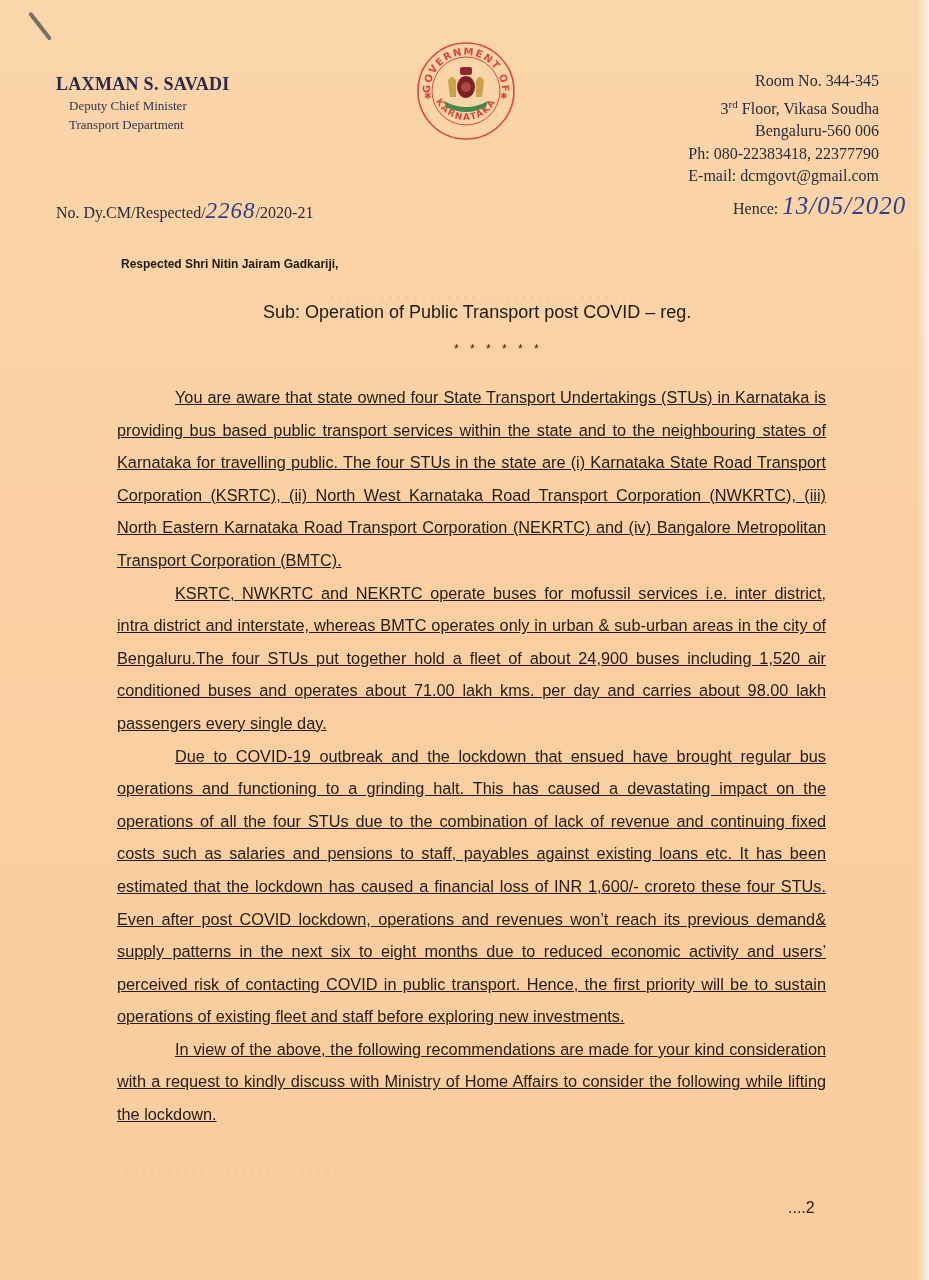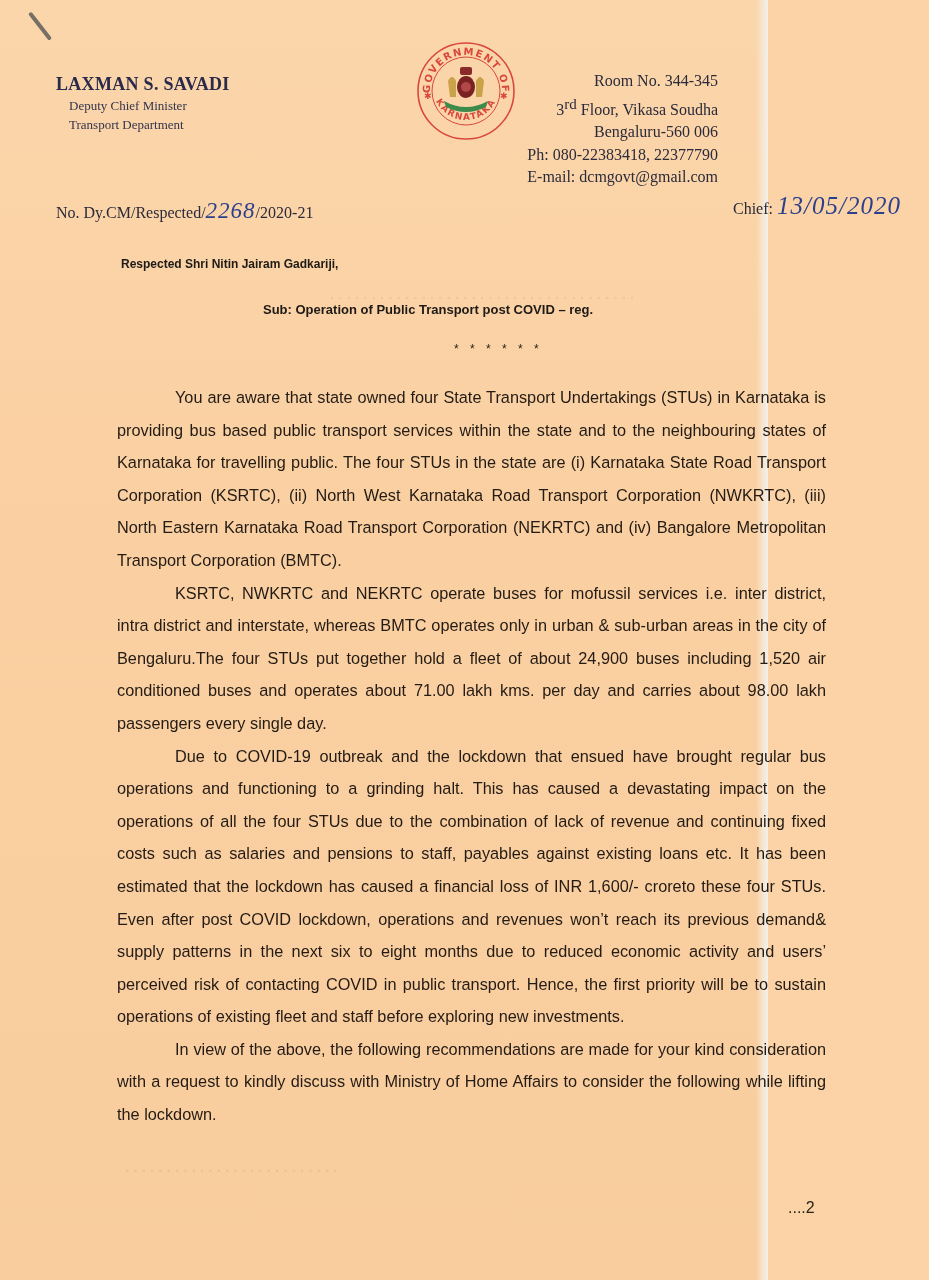--- a/index.html
+++ b/index.html
@@ -4,48 +4,48 @@
 <style>
   html, body { margin: 0; padding: 0; }
   body {
     width: 929px; height: 1280px; overflow: hidden;
     background: #fbd3a6;
     position: relative;
     font-family: "Liberation Sans", "DejaVu Sans", sans-serif;
     color: #2b2218;
   }
   .page {
-    position: absolute; left: 0; top: 0; width: 768px; height: 1280px;
+    position: absolute; left: 0; top: 0; width: 929px; height: 1280px;
     background: linear-gradient(180deg, #fbd6ab 0%, #fad0a2 40%, #f9cd9e 100%);
   }
   .edge-right {
     position: absolute; right: 0; top: 0; width: 12px; height: 1280px;
     background: linear-gradient(90deg, rgba(255,255,255,0) 0%, #f6e6d2 60%, #f3f0ea 100%);
   }
   .tick-mark {
     position: absolute; left: 28px; top: 14px; width: 4px; height: 34px;
     background: #555; transform: rotate(-38deg); transform-origin: top left; border-radius: 2px;
     opacity: .8;
   }
   .serif { font-family: "Liberation Serif", "DejaVu Serif", serif; }
   .sender { position: absolute; left: 56px; top: 74px; color: #2a2a4a; }
   .sender .name { font-weight: bold; font-size: 18px; letter-spacing: 0.3px; }
   .sender .line { font-size: 13px; margin-top: 3px; padding-left: 13px; color: #33334d; }
   .emblem { position: absolute; left: 416px; top: 41px; width: 100px; height: 100px; }
   .address { position: absolute; right: 50px; top: 70px; text-align: right; color: #2a2a3a; font-size: 16px; line-height: 22.5px; }
-  .address sup { font-size: 15px; text-align: right; }
+  .address sup { font-size: 11px; text-align: right; }
   .ref { position: absolute; left: 56px; top: 198px; font-size: 16px; color: #2a2a3a; }
   .hand { font-family: Liberation Serif, serif; font-style: italic; color: #2c3f8c; font-size: 23px; letter-spacing: 1px; }
   .date { position: absolute; left: 733px; top: 192px; font-size: 16px; color: #2a2a3a; white-space: nowrap; }
   .date .hand { font-size: 25px; }
   .salutation { position: absolute; left: 121px; top: 257px; font-weight: bold; font-size: 12px; color: #1e1a16; }
-  .subject { position: absolute; left: 263px; top: 302px; font-weight: bold; font-size: 13px; color: #1e1a16; }
+  .subject { position: absolute; left: 263px; top: 302px; font-weight: normal; font-size: 18px; color: #1e1a16; }
   .stars { position: absolute; left: 454px; top: 342px; font-size: 12px; letter-spacing: 4px; color: #2b2218; }
   .body { position: absolute; left: 117px; top: 381px; width: 709px; font-size: 16.3px; line-height: 32.6px; text-align: justify; color: #231b14; }
-  .body p { margin: 0; text-indent: 58px; }
+  .body p { margin: 0; text-indent: 58px; text-decoration: underline; }
   .pageno { position: absolute; left: 788px; top: 1199px; font-size: 16px; color: #2b2218; }
   .ghost { position: absolute; color: rgba(90,60,30,0.08); font-size: 15px; font-weight: bold; }
 </style>
 </head>
 <body>
 
 <div class="page">
   <div class="edge-right"></div>
   <div class="tick-mark"></div>
 
@@ -89,21 +89,21 @@
     <div>Bengaluru-560 006</div>
     <div>Ph: 080-22383418, 22377790</div>
     <div>E-mail: dcmgovt@gmail.com</div>
   </div>
 
   <div class="ref serif">
     <span>No. Dy.CM/Respected/</span><span class="hand">2268</span><span>/2020-21</span>
   </div>
 
   <div class="date serif">
-    <span>Chief:</span>
+    <span>Hence:</span>
     <span class="hand">13/05/2020</span>
   </div>
 
   <div class="salutation">Respected Shri Nitin Jairam Gadkariji,</div>
   <div class="subject">Sub: Operation of Public Transport post COVID – reg.</div>
   <div class="stars">* * * * *  *</div>
 
   <div class="body">
     <p>You are aware that state owned four State Transport Undertakings (STUs) in Karnataka is providing bus based public transport services within the state and to the neighbouring states of Karnataka for travelling public.  The four STUs in the state are (i) Karnataka State Road Transport Corporation (KSRTC), (ii) North West Karnataka Road Transport Corporation (NWKRTC), (iii) North Eastern Karnataka Road Transport Corporation (NEKRTC) and (iv) Bangalore Metropolitan Transport Corporation (BMTC).</p>
     <p>KSRTC, NWKRTC and NEKRTC operate buses for mofussil services i.e. inter district, intra district and interstate, whereas BMTC operates only in urban &amp; sub-urban areas in the city of Bengaluru.The four STUs put together hold a fleet of about 24,900 buses including 1,520 air conditioned buses and operates about 71.00 lakh kms. per day and carries about 98.00 lakh passengers every single day.</p>

